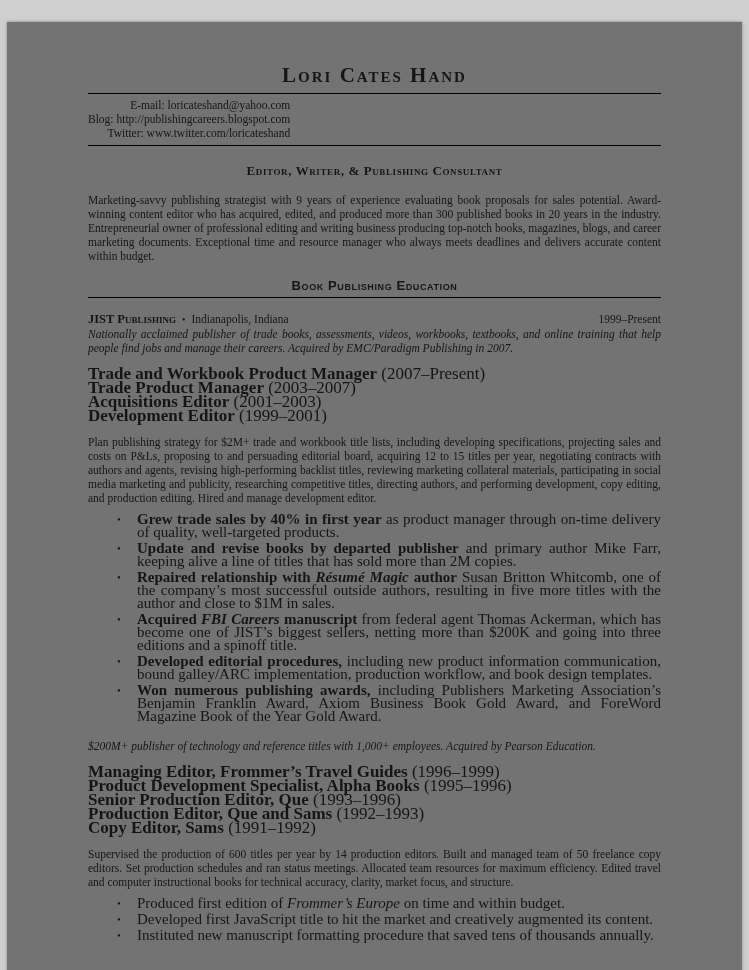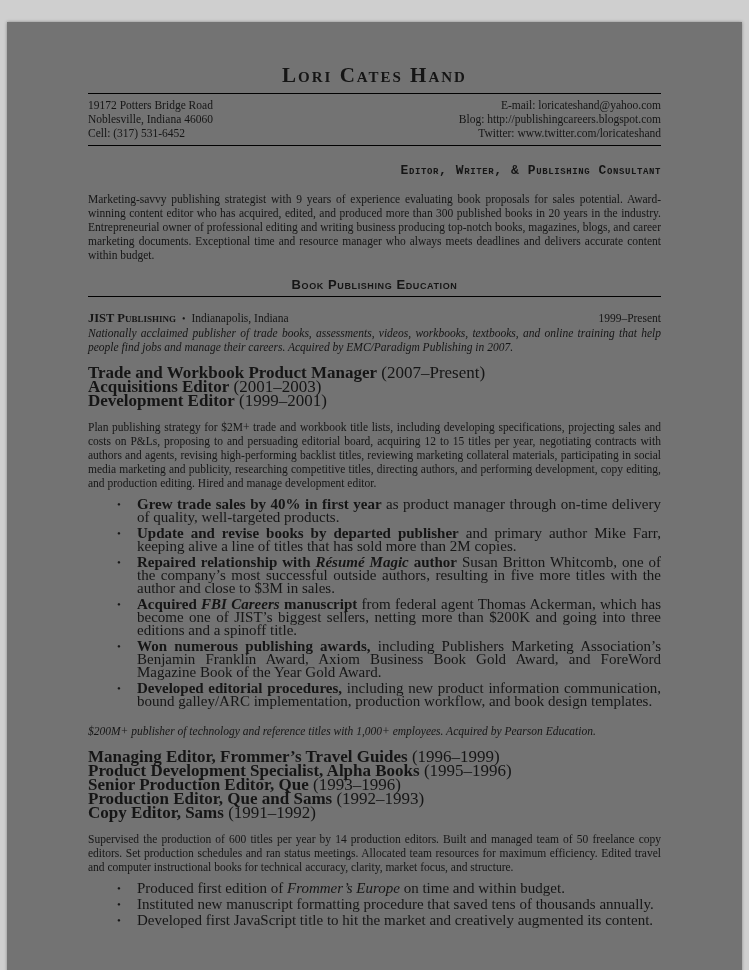--- a/index.html
+++ b/index.html
@@ -32,22 +32,22 @@
   .contact {
     display: flex;
     justify-content: space-between;
     margin-top: 4px;
     font-size: 11.5px;
     line-height: 14px;
   }
   .contact-col.right { text-align: right; }
   .rule-contact { margin-top: 5px; }
   .headline {
-    text-align: right;
-    font-family: Liberation Mono, monospace;
+    text-align: center;
+    font-family: Liberation Serif, serif;
     font-weight: bold;
     font-size: 13px;
     font-variant: small-caps;
     letter-spacing: 0.6px;
     margin: 17px 0 14px;
   }
   .body-text { font-size: 11.5px; line-height: 14px; text-align: justify; }
   .section-head {
     text-align: center;
     font-family: "Liberation Sans", sans-serif;
@@ -97,25 +97,20 @@
 </style>
 </head>
 <body>
 
 <div class="page">
 
   <h1 class="name">Lori Cates Hand</h1>
   <div class="rule rule-name"></div>
 
   <div class="contact">
-    <div class="contact-col left">
-      <div>19172 Potters Bridge Road</div>
-      <div>Noblesville, Indiana 46060</div>
-      <div>Cell: (317) 531-6452</div>
-    </div>
     <div class="contact-col right">
       <div>E-mail: loricateshand@yahoo.com</div>
       <div>Blog: http://publishingcareers.blogspot.com</div>
       <div>Twitter: www.twitter.com/loricateshand</div>
     </div>
   </div>
   <div class="rule rule-contact"></div>
 
   <h2 class="headline">Editor, Writer, &amp; Publishing Consultant</h2>
 
@@ -128,49 +123,50 @@
     <div class="job-head">
       <div class="job-head-left">
         <span class="company">JIST Publishing</span><span class="sep">•</span><span>Indianapolis, Indiana</span>
       </div>
       <span>1999–Present</span>
     </div>
     <p class="body-text blurb">Nationally acclaimed publisher of trade books, assessments, videos, workbooks, textbooks, and online training that help people find jobs and manage their careers. Acquired by EMC/Paradigm Publishing in 2007.</p>
 
     <div class="roles">
       <div class="role-line"><span class="b">Trade and Workbook Product Manager</span><span> (2007–Present)</span></div>
+      <div class="role-line"><span class="b">Trade Product Manager</span><span> (2003–2007)</span></div>
       <div class="role-line"><span class="b">Acquisitions Editor</span><span> (2001–2003)</span></div>
       <div class="role-line"><span class="b">Development Editor</span><span> (1999–2001)</span></div>
     </div>
 
     <p class="body-text para">Plan publishing strategy for $2M+ trade and workbook title lists, including developing specifications, projecting sales and costs on P&amp;Ls, proposing to and persuading editorial board, acquiring 12 to 15 titles per year, negotiating contracts with authors and agents, revising high-performing backlist titles, reviewing marketing collateral materials, participating in social media marketing and publicity, researching competitive titles, directing authors, and performing development, copy editing, and production editing. Hired and manage development editor.</p>
 
     <ul class="bullets">
       <li><span class="b">Grew trade sales by 40% in first year</span><span class="bi"></span><span class="b"></span><span> as product manager through on-time delivery of quality, well-targeted products.</span></li>
       <li><span class="b">Update and revise books by departed publisher</span><span class="bi"></span><span class="b"></span><span> and primary author Mike Farr, keeping alive a line of titles that has sold more than 2M copies.</span></li>
-      <li><span class="b">Repaired relationship with </span><span class="bi">Résumé Magic</span><span class="b"> author</span><span> Susan Britton Whitcomb, one of the company’s most successful outside authors, resulting in five more titles with the author and close to $3M in sales.</span></li>
+      <li><span class="b">Repaired relationship with </span><span class="bi">Résumé Magic</span><span class="b"> author</span><span> Susan Britton Whitcomb, one of the company’s most successful outside authors, resulting in five more titles with the author and close to $1M in sales.</span></li>
       <li><span class="b">Acquired </span><span class="bi">FBI Careers</span><span class="b"> manuscript</span><span> from federal agent Thomas Ackerman, which has become one of JIST’s biggest sellers, netting more than $200K and going into three editions and a spinoff title.</span></li>
+      <li><span class="b">Developed editorial procedures,</span><span class="bi"></span><span class="b"></span><span> including new product information communication, bound galley/ARC implementation, production workflow, and book design templates.</span></li>
       <li><span class="b">Won numerous publishing awards,</span><span class="bi"></span><span class="b"></span><span> including Publishers Marketing Association’s Benjamin Franklin Award, Axiom Business Book Gold Award, and ForeWord Magazine Book of the Year Gold Award.</span></li>
-      <li><span class="b">Developed editorial procedures,</span><span class="bi"></span><span class="b"></span><span> including new product information communication, bound galley/ARC implementation, production workflow, and book design templates.</span></li>
     </ul>
   </div>
 
   <div class="job job2">
     <p class="body-text blurb">$200M+ publisher of technology and reference titles with 1,000+ employees. Acquired by Pearson Education.</p>
 
     <div class="roles">
       <div class="role-line"><span class="b">Managing Editor, Frommer’s Travel Guides</span><span> (1996–1999)</span></div>
       <div class="role-line"><span class="b">Product Development Specialist, Alpha Books</span><span> (1995–1996)</span></div>
       <div class="role-line"><span class="b">Senior Production Editor, Que</span><span> (1993–1996)</span></div>
       <div class="role-line"><span class="b">Production Editor, Que and Sams</span><span> (1992–1993)</span></div>
       <div class="role-line"><span class="b">Copy Editor, Sams</span><span> (1991–1992)</span></div>
     </div>
 
     <p class="body-text para">Supervised the production of 600 titles per year by 14 production editors. Built and managed team of 50 freelance copy editors. Set production schedules and ran status meetings. Allocated team resources for maximum efficiency. Edited travel and computer instructional books for technical accuracy, clarity, market focus, and structure.</p>
 
     <ul class="bullets">
       <li><span>Produced first edition of </span><span class="i">Frommer’s Europe</span><span> on time and within budget.</span></li>
+      <li><span>Developed first JavaScript title to hit the market and creatively augmented its content.</span><span class="i"></span><span></span></li>
       <li><span>Instituted new manuscript formatting procedure that saved tens of thousands annually.</span><span class="i"></span><span></span></li>
-      <li><span>Developed first JavaScript title to hit the market and creatively augmented its content.</span><span class="i"></span><span></span></li>
     </ul>
   </div>
 
 </div>
 
 </body></html>

